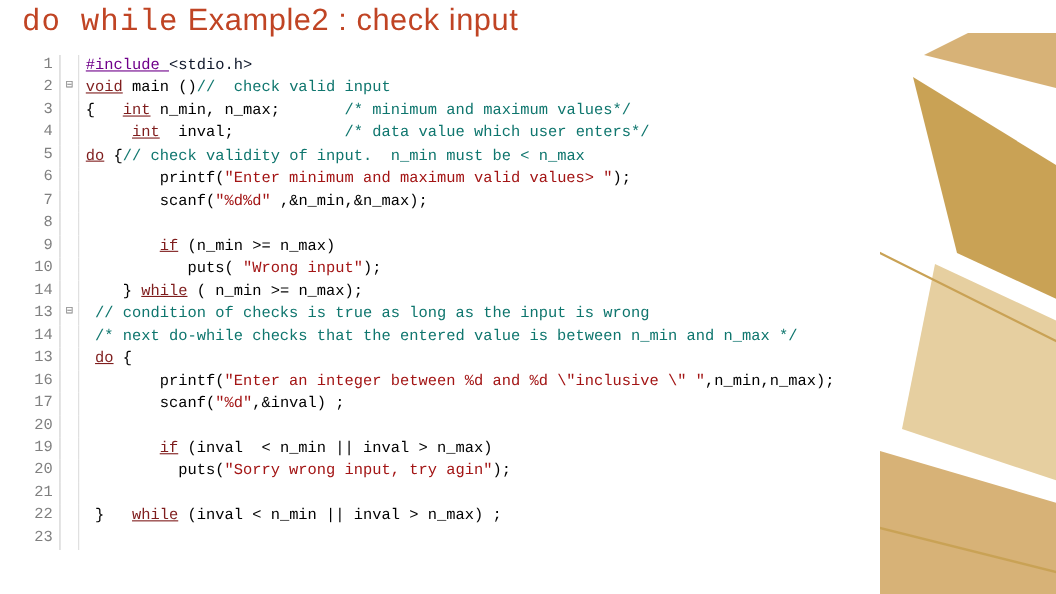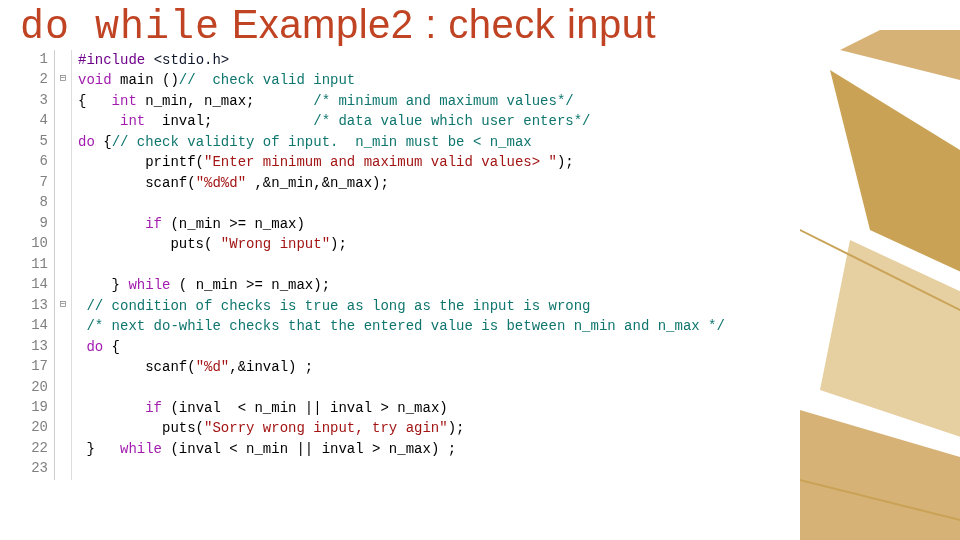--- a/index.html
+++ b/index.html
@@ -1,31 +1,31 @@
 <!DOCTYPE html>
 <html><head>
 <meta charset="utf-8">
 <style>
   html, body { margin: 0; padding: 0; width: 960px; height: 540px; overflow: hidden; font-family: "Segoe UI", Arial, sans-serif; background: #fff; }
   body { position: relative; }
 
   
   .shard { position: absolute; z-index: 0; }
 
-  .title { position: absolute; top: 2px; left: 20px; font-size: 40px; font-weight: 400; color: #c04424; letter-spacing: .5px; z-index: 3; font-family: "Segoe UI", sans-serif; }
+  .title { position: absolute; top: 2px; left: 20px; font-size: 28px; font-weight: 400; color: #c04424; letter-spacing: .5px; z-index: 3; font-family: "Segoe UI", sans-serif; }
   .title .kw { font-family: "Courier New", monospace; letter-spacing: 1px; }
 
   .code-wrap { position: absolute; top: 50px; left: 22px; width: 770px; height: 480px; background: #fff; z-index: 2; border: none; }
   .code-wrap table { border-collapse: collapse; width: 100%; font-family: Consolas, "Courier New", monospace; font-size: 14px; line-height: 1.32; }
   .gutter { text-align: right; color: #808080; background: #fff; border-right: 1px solid #ccc; padding: 0 6px 0 0; width: 26px; vertical-align: top; user-select: none; }
   .fold   { width: 14px; text-align: center; color: #888; font-size: 11px; vertical-align: top; border-right: 1px solid #ddd; user-select:none; }
   .src    { white-space: pre; padding-left: 6px; vertical-align: top; }
 
-  .kw1 { color: #a21caf; }         
-  .pp  { color: #6f008a; }         
+  .kw1 { color: #7f1d1d; text-decoration: underline; }         
+  .pp  { color: #6f008a; text-decoration: underline; }         
   .str { color: #a31515; }         
   .cmt { color: #0f766e; }         
   .inc { color: #0f172a; }         
   .nm  { color: #000; text-align: right; }
 </style>
 </head>
 <body>
 
 <svg class="shard" style="left:800px; top:30px;" width="200" height="540">
   <polygon points="80,0 200,0 200,60 40,20" fill="#d7b277"></polygon>
@@ -87,43 +87,43 @@
           <td class="gutter">9</td>
           <td class="fold"></td>
           <td class="src"><span class="nm">        </span><span class="kw1">if</span><span class="nm"> (n_min &gt;= n_max)</span></td>
         </tr>
         <tr>
           <td class="gutter">10</td>
           <td class="fold"></td>
           <td class="src"><span class="nm">           puts( </span><span class="str">"Wrong input"</span><span class="nm">);</span></td>
         </tr>
         <tr>
-          <td class="gutter">11</td>
-          <td class="fold"></td>
-          <td class="src"><span class="nm"> </span></td>
-        </tr>
-        <tr>
           <td class="gutter">14</td>
           <td class="fold"></td>
           <td class="src"><span class="nm">    } </span><span class="kw1">while</span><span class="nm"> ( n_min &gt;= n_max);</span></td>
         </tr>
         <tr>
           <td class="gutter">13</td>
           <td class="fold">⊟</td>
           <td class="src"><span class="cmt"> // condition of checks is true as long as the input is wrong</span></td>
         </tr>
         <tr>
           <td class="gutter">14</td>
           <td class="fold"></td>
           <td class="src"><span class="cmt"> /* next do-while checks that the entered value is between n_min and n_max */</span></td>
         </tr>
         <tr>
           <td class="gutter">13</td>
           <td class="fold"></td>
           <td class="src"><span class="nm"> </span><span class="kw1">do</span><span class="nm"> {</span></td>
+        </tr>
+        <tr>
+          <td class="gutter">16</td>
+          <td class="fold"></td>
+          <td class="src"><span class="nm">        printf(</span><span class="str">"Enter an integer between %d and %d \"inclusive \" "</span><span class="nm">,n_min,n_max);</span></td>
         </tr>
         <tr>
           <td class="gutter">17</td>
           <td class="fold"></td>
           <td class="src"><span class="nm">        scanf(</span><span class="str">"%d"</span><span class="nm">,&amp;inval) ;</span></td>
         </tr>
         <tr>
           <td class="gutter">20</td>
           <td class="fold"></td>
           <td class="src"><span class="nm"> </span></td>
@@ -132,20 +132,25 @@
           <td class="gutter">19</td>
           <td class="fold"></td>
           <td class="src"><span class="nm">        </span><span class="kw1">if</span><span class="nm"> (inval  &lt; n_min || inval &gt; n_max)</span></td>
         </tr>
         <tr>
           <td class="gutter">20</td>
           <td class="fold"></td>
           <td class="src"><span class="nm">          puts(</span><span class="str">"Sorry wrong input, try agin"</span><span class="nm">);</span></td>
         </tr>
         <tr>
+          <td class="gutter">21</td>
+          <td class="fold"></td>
+          <td class="src"><span class="nm"> </span></td>
+        </tr>
+        <tr>
           <td class="gutter">22</td>
           <td class="fold"></td>
           <td class="src"><span class="nm"> }   </span><span class="kw1">while</span><span class="nm"> (inval &lt; n_min || inval &gt; n_max) ;</span></td>
         </tr>
         <tr>
           <td class="gutter">23</td>
           <td class="fold"></td>
           <td class="src"><span class="nm"> </span></td>
         </tr>
       </tbody>

